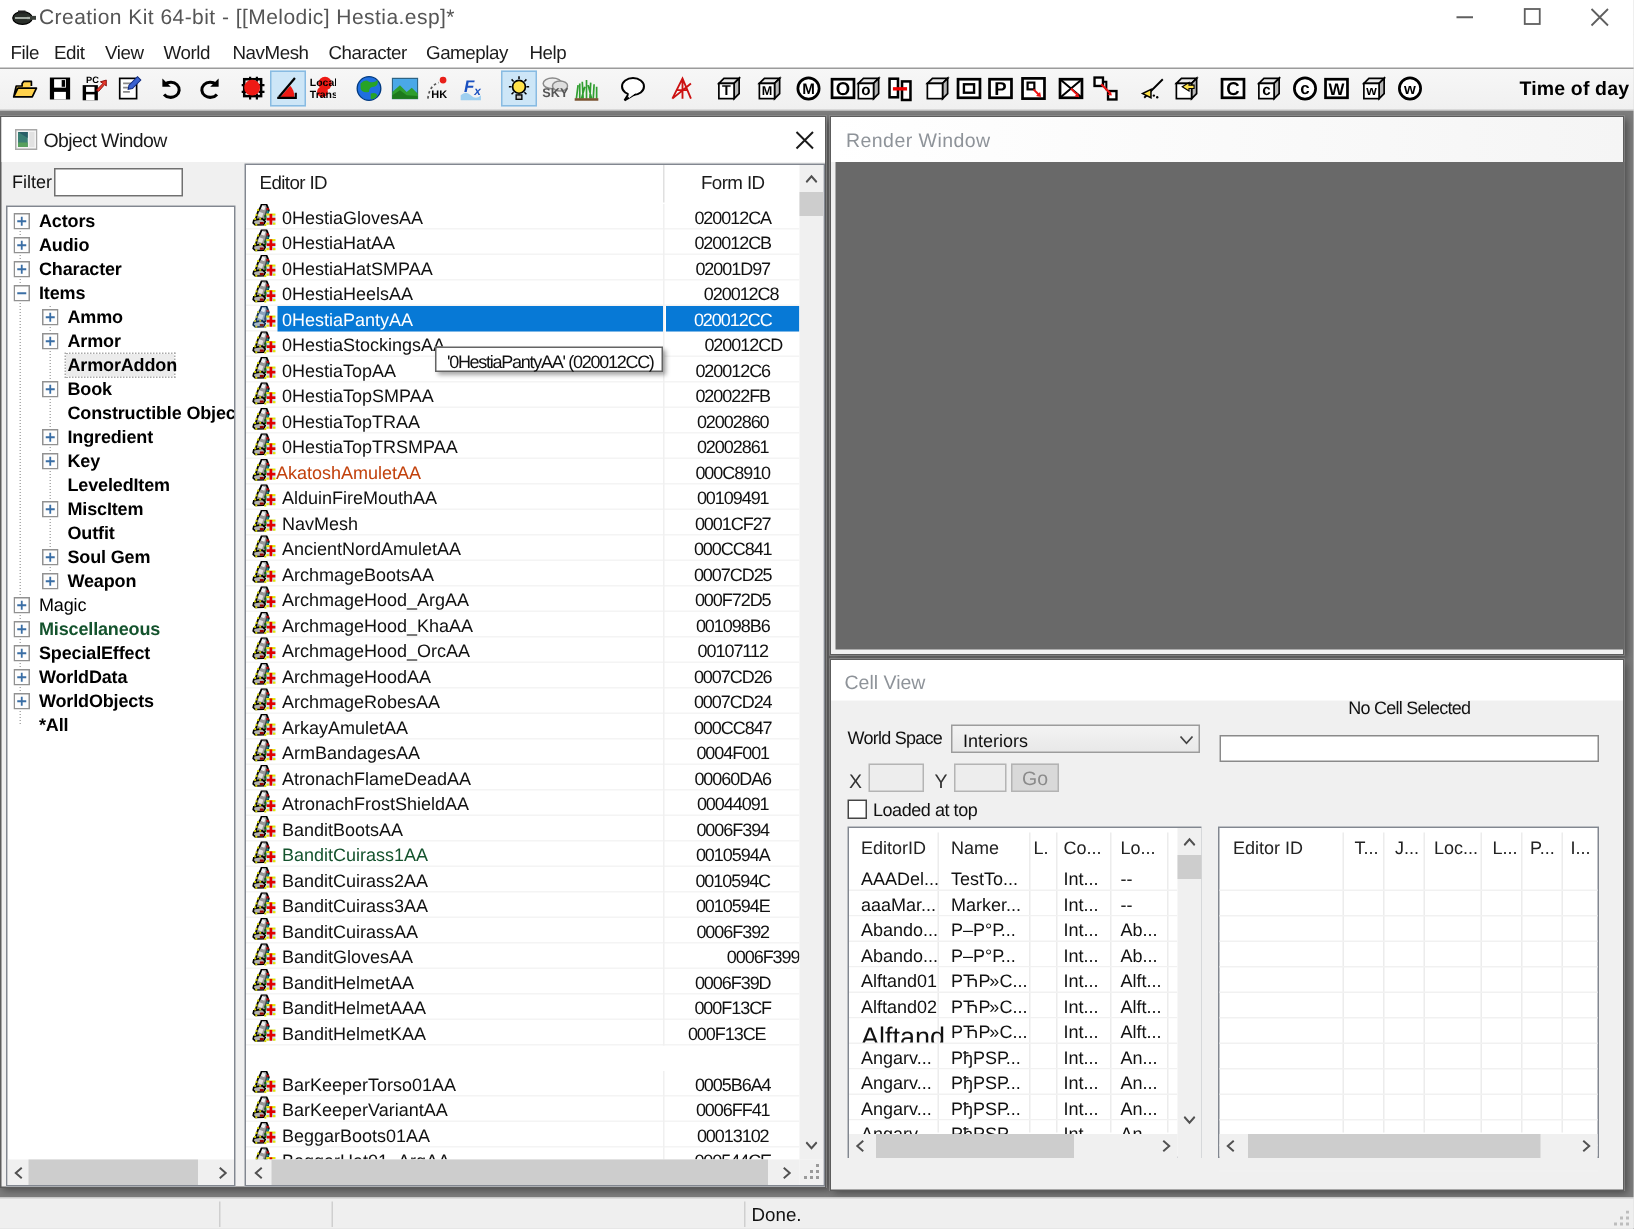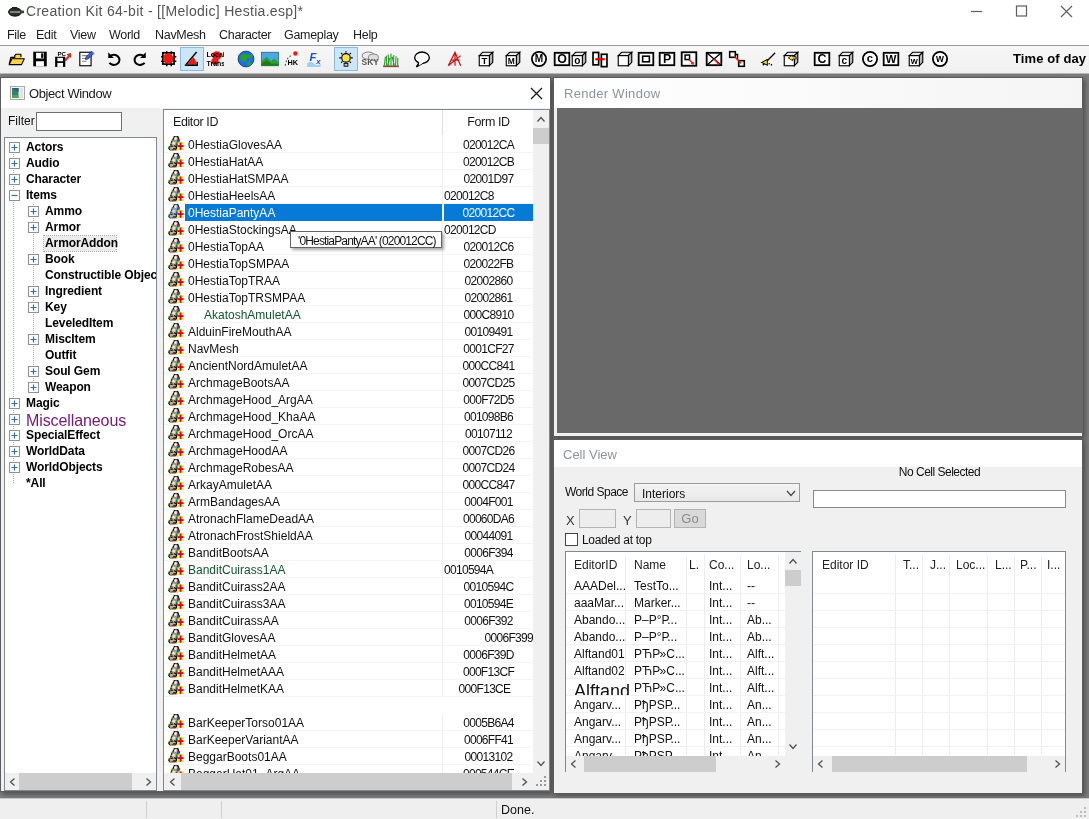--- a/index.html
+++ b/index.html
@@ -374,26 +374,26 @@
 <div class="abs" style="left:40px;top:226px;font-size:12px;letter-spacing:-0.1px;font-weight:bold;color:#000;white-space:nowrap">Soul Gem</div>
 <svg class="abs" style="left:23px;top:244px" width="11" height="11" viewBox="0 0 11 11">
         <rect x="0.5" y="0.5" width="10" height="10" fill="#fdfdfd" stroke="#919191"></rect>
         <path d="M2.5,5.5 h6 M5.5,2.5 v6" stroke="#3a6ea5" stroke-width="1.2"></path>
       </svg>
 <div class="abs" style="left:40px;top:242px;font-size:12px;letter-spacing:-0.1px;font-weight:bold;color:#000;white-space:nowrap">Weapon</div>
 <svg class="abs" style="left:4px;top:260px" width="11" height="11" viewBox="0 0 11 11">
         <rect x="0.5" y="0.5" width="10" height="10" fill="#fdfdfd" stroke="#919191"></rect>
         <path d="M2.5,5.5 h6 M5.5,2.5 v6" stroke="#3a6ea5" stroke-width="1.2"></path>
       </svg>
-<div class="abs" style="left:21px;top:258px;font-size:12px;letter-spacing:-0.1px;font-weight:bold;color:#000;white-space:nowrap">Magic</div>
+<div class="abs" style="left:21px;top:258px;font-size:12px;letter-spacing:-0.1px;font-weight:normal;color:#000;white-space:nowrap">Magic</div>
 <svg class="abs" style="left:4px;top:276px" width="11" height="11" viewBox="0 0 11 11">
         <rect x="0.5" y="0.5" width="10" height="10" fill="#fdfdfd" stroke="#919191"></rect>
         <path d="M2.5,5.5 h6 M5.5,2.5 v6" stroke="#3a6ea5" stroke-width="1.2"></path>
       </svg>
-<div class="abs" style="left:21px;top:274px;font-size:16px;letter-spacing:-0.1px;font-weight:normal;color:#701a75;white-space:nowrap">Miscellaneous</div>
+<div class="abs" style="left:21px;top:274px;font-size:12px;letter-spacing:-0.1px;font-weight:bold;color:#14532d;white-space:nowrap">Miscellaneous</div>
 <svg class="abs" style="left:4px;top:292px" width="11" height="11" viewBox="0 0 11 11">
         <rect x="0.5" y="0.5" width="10" height="10" fill="#fdfdfd" stroke="#919191"></rect>
         <path d="M2.5,5.5 h6 M5.5,2.5 v6" stroke="#3a6ea5" stroke-width="1.2"></path>
       </svg>
 <div class="abs" style="left:21px;top:290px;font-size:12px;letter-spacing:-0.1px;font-weight:bold;color:#000;white-space:nowrap">SpecialEffect</div>
 <svg class="abs" style="left:4px;top:308px" width="11" height="11" viewBox="0 0 11 11">
         <rect x="0.5" y="0.5" width="10" height="10" fill="#fdfdfd" stroke="#919191"></rect>
         <path d="M2.5,5.5 h6 M5.5,2.5 v6" stroke="#3a6ea5" stroke-width="1.2"></path>
       </svg>
 <div class="abs" style="left:21px;top:306px;font-size:12px;letter-spacing:-0.1px;font-weight:bold;color:#000;white-space:nowrap">WorldData</div>
@@ -445,41 +445,41 @@
 <div class="cell" style="left:24px;color:#111">0HestiaHatSMPAA</div>
 <div class="cell" style="left:280px;width:89px;text-align:center;letter-spacing:-0.7px;color:#111">02001D97</div>
 </div>
 <div class="row" style="top:51px">
 <div class="abs" style="left:0;top:16px;width:369px;height:1px;background:#f4f4f4"></div>
 <div class="abs" style="left:278px;top:0;width:1px;height:17px;background:#f0f0f0"></div>
 <svg class="abs" style="left:4px;top:0" width="16" height="16" viewBox="0 0 16 16">
             <use href="#aa"></use>
           </svg>
 <div class="cell" style="left:24px;color:#111">0HestiaHeelsAA</div>
-<div class="cell" style="left:280px;width:89px;text-align:left;letter-spacing:-0.7px;color:#111">020012C8</div>
+<div class="cell" style="left:266px;width:89px;text-align:right;letter-spacing:-0.7px;color:#111">020012C8</div>
 </div>
 <div class="row" style="top:68px">
 <div class="abs" style="left:0;top:16px;width:369px;height:1px;background:#f4f4f4"></div>
 <div class="abs" style="left:278px;top:0;width:1px;height:17px;background:#f0f0f0"></div>
 <div class="abs" style="left:21px;top:0;width:257px;height:17px;background:#0779d6"></div>
 <div class="abs" style="left:280px;top:0;width:89px;height:17px;background:#0779d6"></div>
 <svg class="abs" style="left:4px;top:0" width="16" height="16" viewBox="0 0 16 16">
             <use href="#aab"></use>
           </svg>
 <div class="cell" style="left:24px;color:#fff">0HestiaPantyAA</div>
 <div class="cell" style="left:280px;width:89px;text-align:center;letter-spacing:-0.7px;color:#fff">020012CC</div>
 </div>
 <div class="row" style="top:85px">
 <div class="abs" style="left:0;top:16px;width:369px;height:1px;background:#f4f4f4"></div>
 <div class="abs" style="left:278px;top:0;width:1px;height:17px;background:#f0f0f0"></div>
 <svg class="abs" style="left:4px;top:0" width="16" height="16" viewBox="0 0 16 16">
             <use href="#aa"></use>
           </svg>
 <div class="cell" style="left:24px;color:#111">0HestiaStockingsAA</div>
-<div class="cell" style="left:280px;width:103px;letter-spacing:-0.7px;color:#111">020012CD</div>
+<div class="cell" style="left:280px;width:103px;text-align:center;letter-spacing:-0.7px;color:#111">020012CD</div>
 </div>
 <div class="row" style="top:102px">
 <div class="abs" style="left:0;top:16px;width:369px;height:1px;background:#f4f4f4"></div>
 <div class="abs" style="left:278px;top:0;width:1px;height:17px;background:#f0f0f0"></div>
 <svg class="abs" style="left:4px;top:0" width="16" height="16" viewBox="0 0 16 16">
             <use href="#aa"></use>
           </svg>
 <div class="cell" style="left:24px;color:#111">0HestiaTopAA</div>
 <div class="cell" style="left:280px;width:89px;text-align:center;letter-spacing:-0.7px;color:#111">020012C6</div>
 </div>
@@ -509,21 +509,21 @@
           </svg>
 <div class="cell" style="left:24px;color:#111">0HestiaTopTRSMPAA</div>
 <div class="cell" style="left:280px;width:89px;text-align:center;letter-spacing:-0.7px;color:#111">02002861</div>
 </div>
 <div class="row" style="top:170px">
 <div class="abs" style="left:0;top:16px;width:369px;height:1px;background:#f4f4f4"></div>
 <div class="abs" style="left:278px;top:0;width:1px;height:17px;background:#f0f0f0"></div>
 <svg class="abs" style="left:4px;top:0" width="16" height="16" viewBox="0 0 16 16">
             <use href="#aa"></use>
           </svg>
-<div class="cell" style="left:40px;color:#14532d">AkatoshAmuletAA</div>
+<div class="cell" style="left:20px;color:#c2410c">AkatoshAmuletAA</div>
 <div class="cell" style="left:280px;width:89px;text-align:center;letter-spacing:-0.7px;color:#111">000C8910</div>
 </div>
 <div class="row" style="top:187px">
 <div class="abs" style="left:0;top:16px;width:369px;height:1px;background:#f4f4f4"></div>
 <div class="abs" style="left:278px;top:0;width:1px;height:17px;background:#f0f0f0"></div>
 <svg class="abs" style="left:4px;top:0" width="16" height="16" viewBox="0 0 16 16">
             <use href="#aa"></use>
           </svg>
 <div class="cell" style="left:24px;color:#111">AlduinFireMouthAA</div>
 <div class="cell" style="left:280px;width:89px;text-align:center;letter-spacing:-0.7px;color:#111">00109491</div>
@@ -645,21 +645,21 @@
 <div class="cell" style="left:24px;color:#111">BanditBootsAA</div>
 <div class="cell" style="left:280px;width:89px;text-align:center;letter-spacing:-0.7px;color:#111">0006F394</div>
 </div>
 <div class="row" style="top:425px">
 <div class="abs" style="left:0;top:16px;width:369px;height:1px;background:#f4f4f4"></div>
 <div class="abs" style="left:278px;top:0;width:1px;height:17px;background:#f0f0f0"></div>
 <svg class="abs" style="left:4px;top:0" width="16" height="16" viewBox="0 0 16 16">
             <use href="#aa"></use>
           </svg>
 <div class="cell" style="left:24px;color:#14532d">BanditCuirass1AA</div>
-<div class="cell" style="left:280px;width:89px;text-align:left;letter-spacing:-0.7px;color:#111">0010594A</div>
+<div class="cell" style="left:280px;width:89px;text-align:center;letter-spacing:-0.7px;color:#111">0010594A</div>
 </div>
 <div class="row" style="top:442px">
 <div class="abs" style="left:0;top:16px;width:369px;height:1px;background:#f4f4f4"></div>
 <div class="abs" style="left:278px;top:0;width:1px;height:17px;background:#f0f0f0"></div>
 <svg class="abs" style="left:4px;top:0" width="16" height="16" viewBox="0 0 16 16">
             <use href="#aa"></use>
           </svg>
 <div class="cell" style="left:24px;color:#111">BanditCuirass2AA</div>
 <div class="cell" style="left:280px;width:89px;text-align:center;letter-spacing:-0.7px;color:#111">0010594C</div>
 </div>

